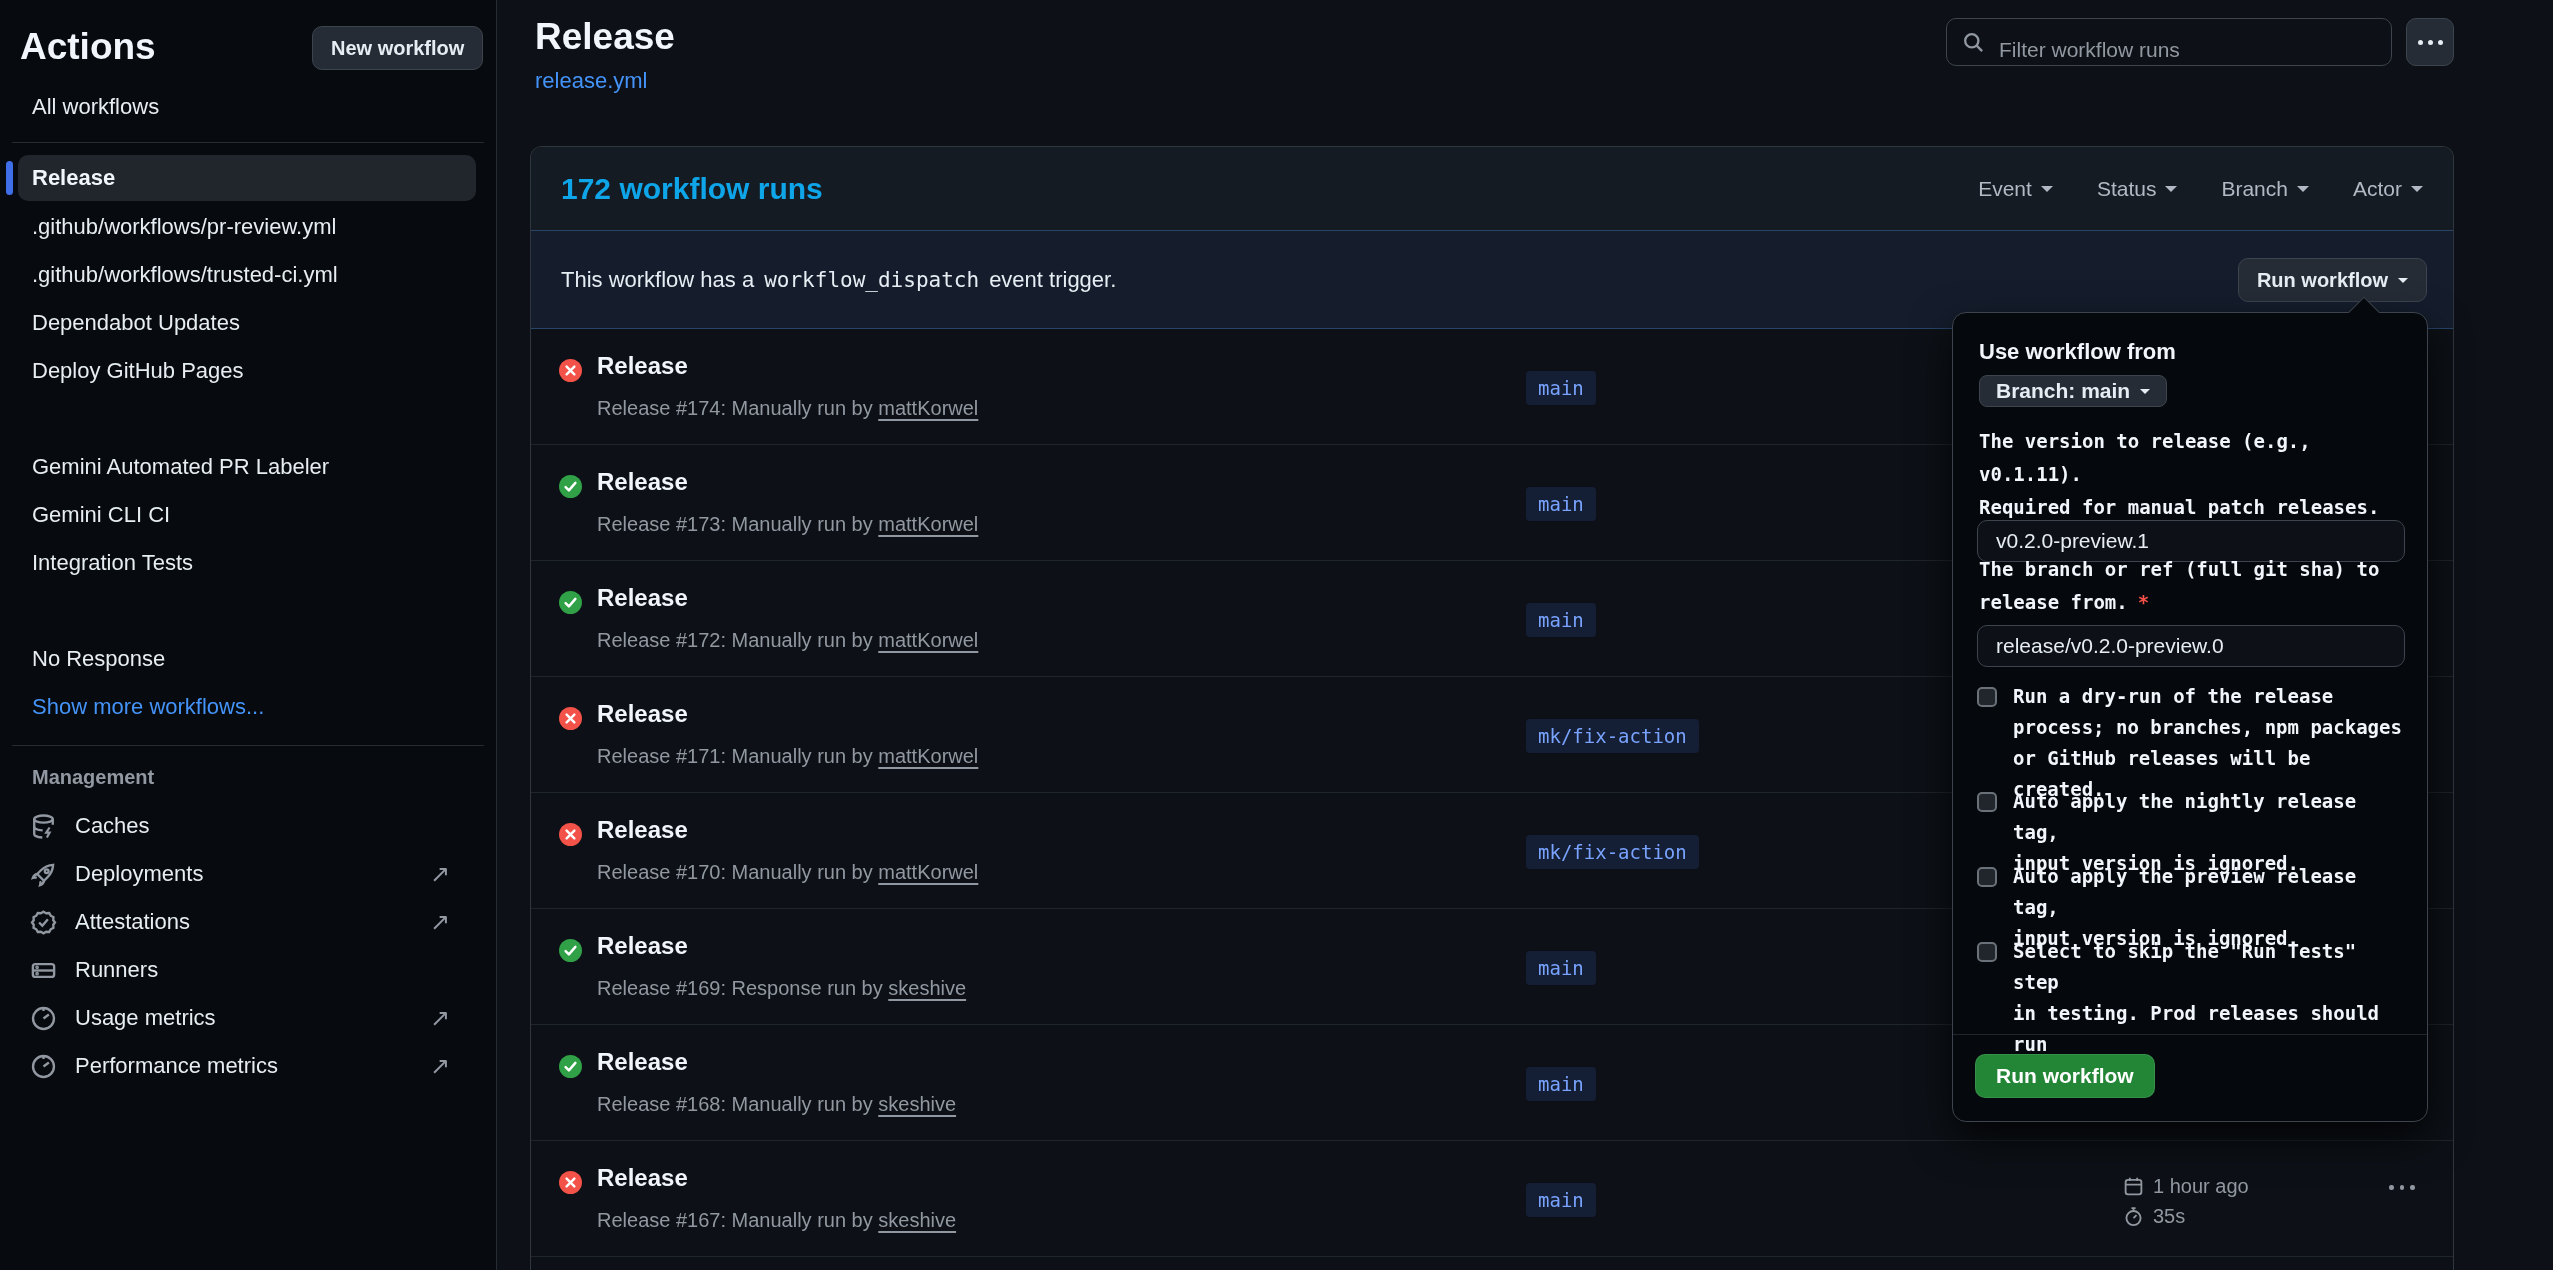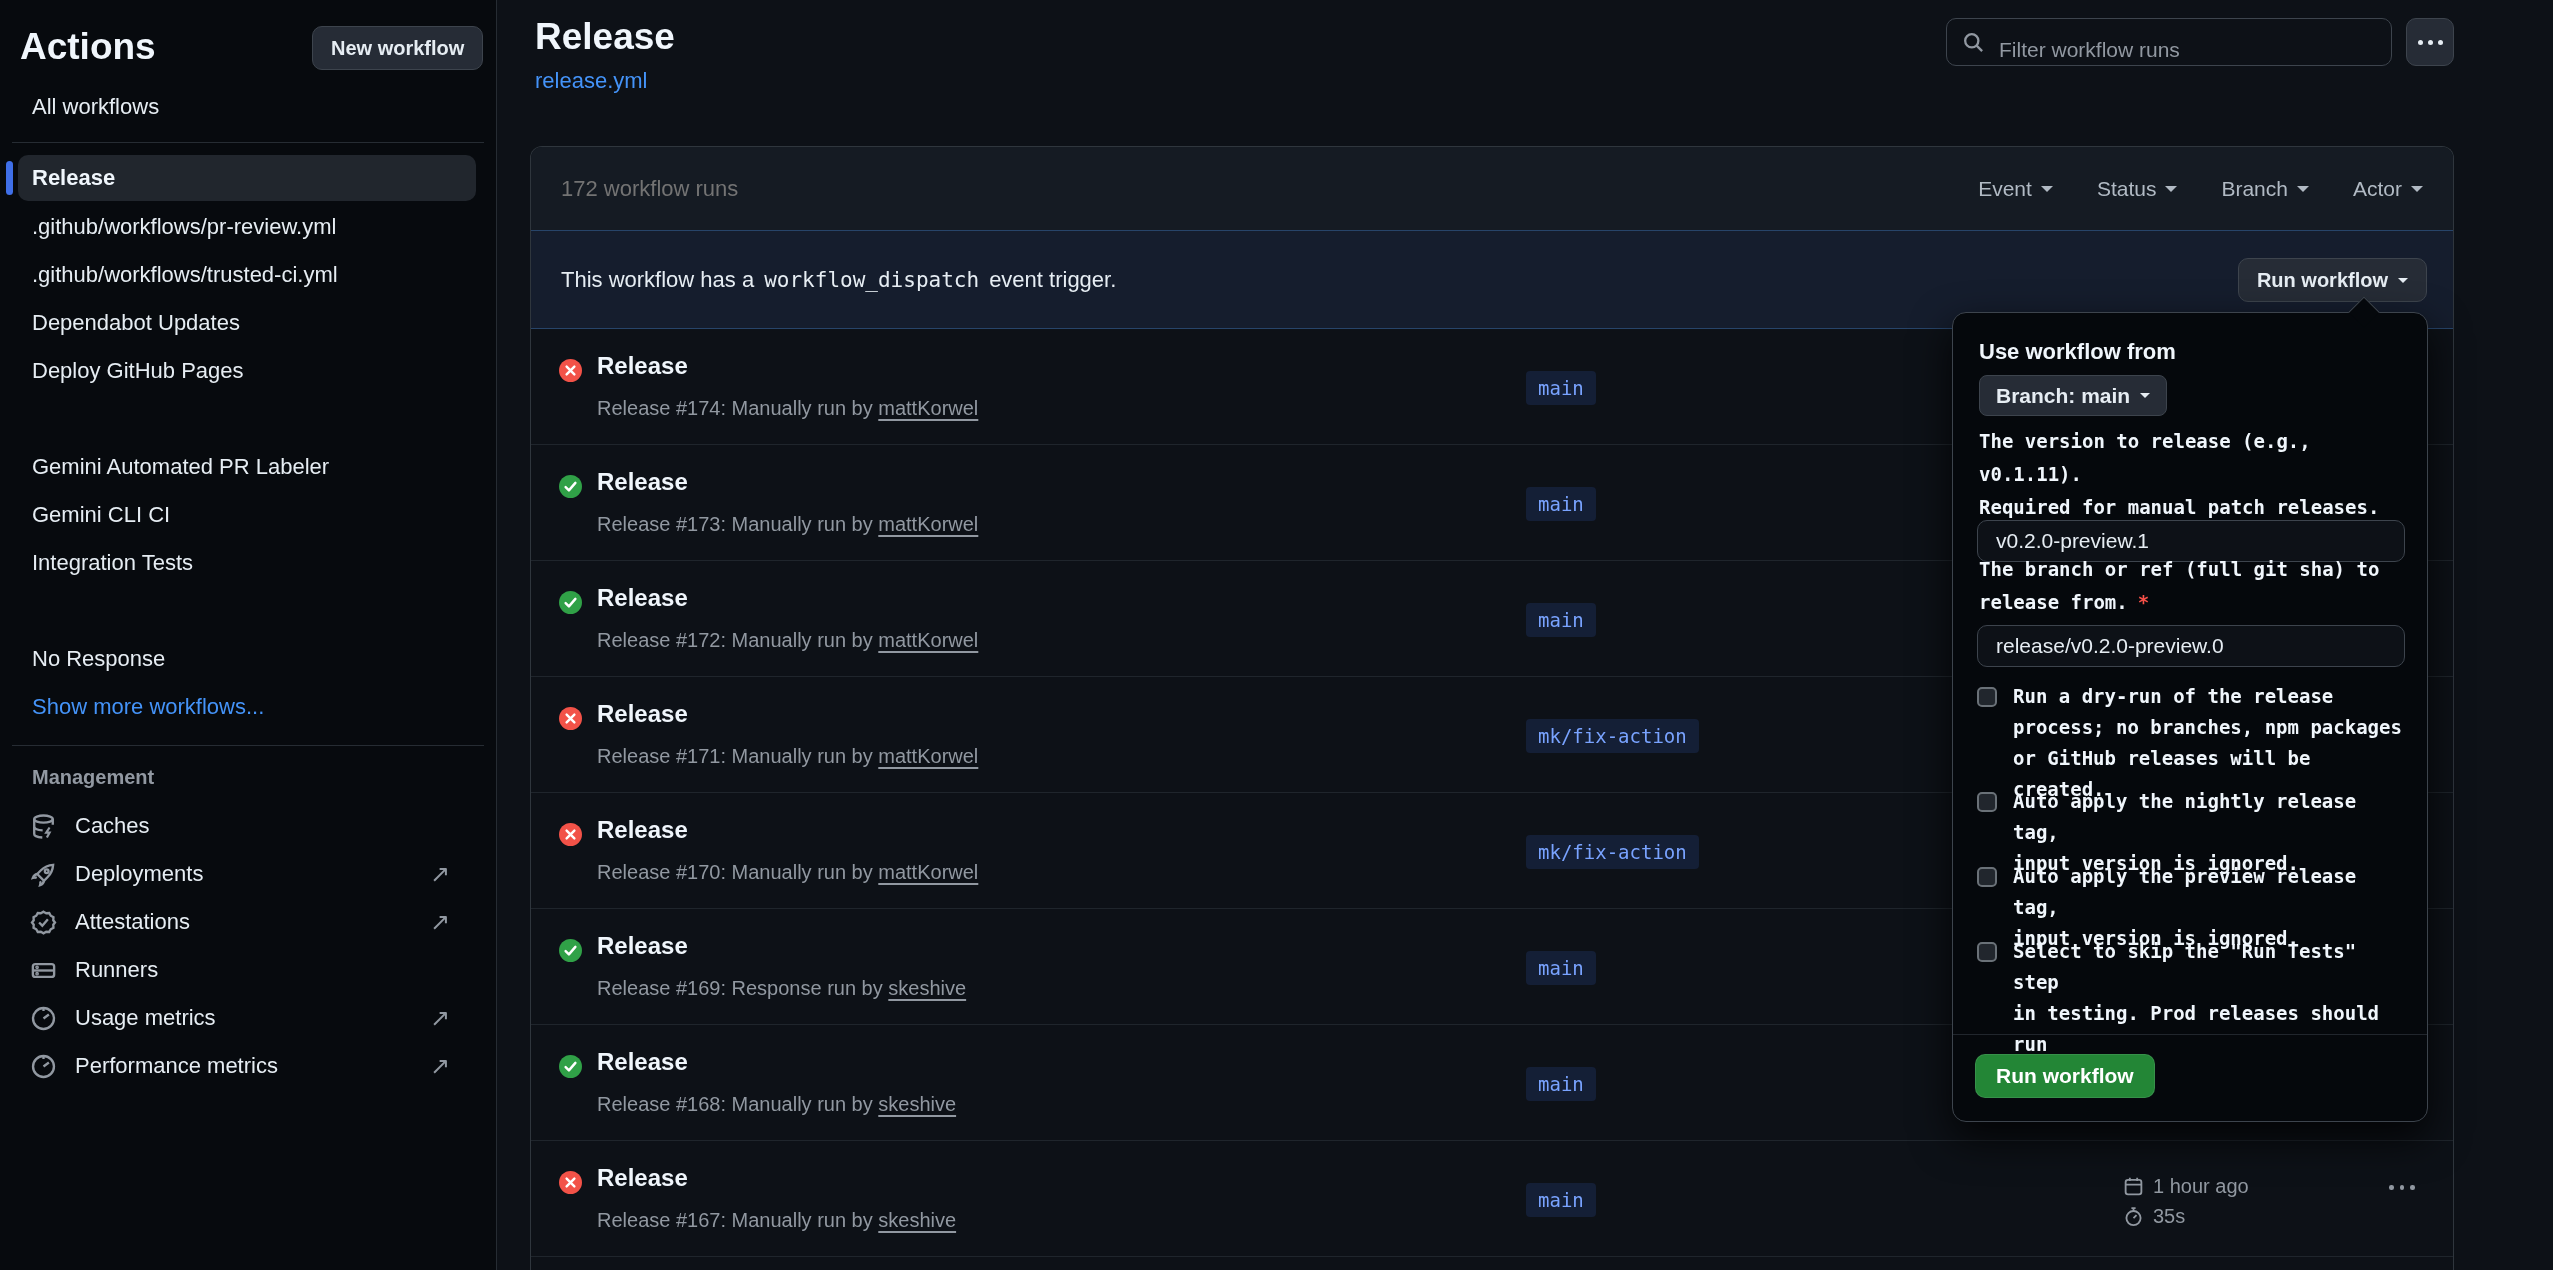--- a/index.html
+++ b/index.html
@@ -65,21 +65,21 @@
   
   .panel {
     position:absolute; left:530px; top:146px; width:1924px; height:1124px;
     border:1px solid #2f363d; border-bottom:none; border-radius:12px 12px 0 0;
     background:#0d1117; overflow:hidden;
   }
   .panel-head {
     height:83px; background:#151b23; display:flex; align-items:center;
     padding:0 30px; border-bottom:0;
   }
-  .runs-count { font-size:22px; font-weight:400; color:#737373; flex:1; }
+  .runs-count { font-size:30px; font-weight:700; color:#0ea5e9; flex:1; }
   .filters { display:flex; gap:44px; }
   .filt { display:flex; align-items:center; gap:9px; color:#b1bac4; font-size:21px; cursor:pointer; }
   .caret { width:0; height:0; border:6px solid transparent; border-top-color:currentColor; margin-top:6px; }
   .banner {
     height:99px; background:#151d2d; border-top:1px solid #274469; border-bottom:1px solid #274469;
     display:flex; align-items:center; padding:0 30px; position:relative;
   }
   .banner .txt { font-size:22px; color:#e6edf3; }
   .banner code { font-size:21px; color:#e6edf3; margin:0 10px; }
   .banner-run { position:absolute; right:26px; top:27px; height:44px; padding:0 18px; }
@@ -108,21 +108,21 @@
     position:absolute; left:1952px; top:312px; width:476px; height:810px;
     background:#05080c; border:1px solid #3d444d; border-radius:14px;
     box-shadow:0 16px 40px rgba(0,0,0,.8); z-index:20;
   }
   .popup-caret {
     position:absolute; left:400px; top:-12px; width:22px; height:22px;
     background:#05080c; border-left:1px solid #3d444d; border-top:1px solid #3d444d;
     transform:rotate(45deg);
   }
   .pp-title { position:absolute; left:26px; top:26px; font-size:22px; font-weight:700; color:#f0f6fc; }
-  .pp-branch { position:absolute; left:26px; top:62px; height:41px; padding:0 16px; border-radius:8px; font-size:21px; }
+  .pp-branch { position:absolute; left:26px; top:62px; height:32px; padding:0 16px; border-radius:8px; font-size:21px; }
   .pp-label {
     position:absolute; left:26px; width:424px;
     font-family:"DejaVu Sans Mono","Liberation Mono",monospace;
     font-size:19px; font-weight:700; line-height:33px; color:#f0f6fc;
     white-space:pre-wrap;
   }
   .req { color:#f85149; margin-left:10px; font-weight:700; }
   .pp-input {
     position:absolute; left:24px; width:428px; height:42px;
     background:#0d1117; border:1px solid #3d444d; border-radius:10px;

